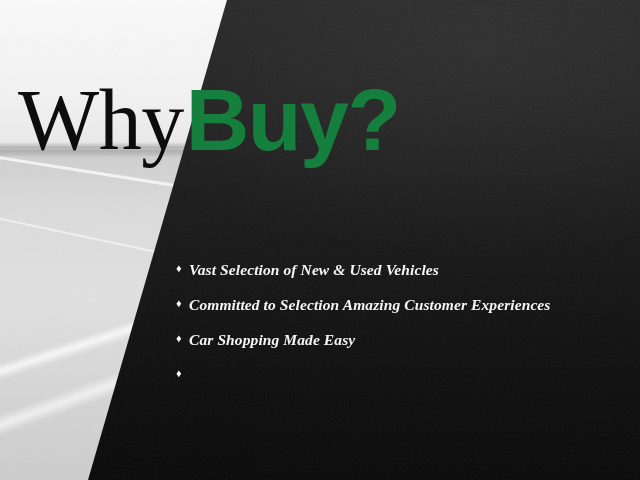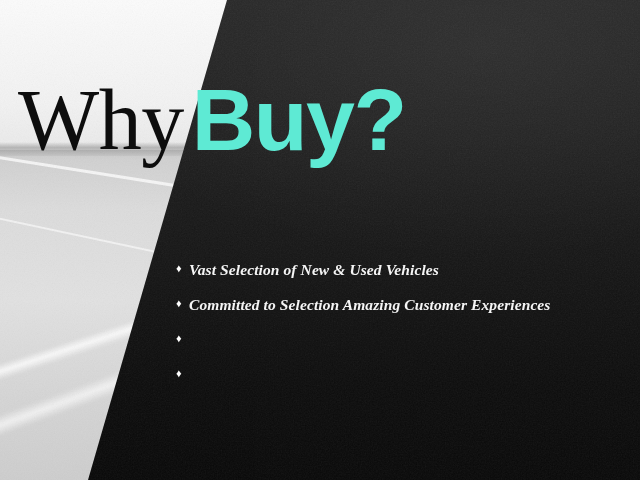--- a/index.html
+++ b/index.html
@@ -145,23 +145,23 @@
     font-size: 86px;
     line-height: 1;
     color: #0d0d0d;
     letter-spacing: -0.5px;
   }
   .headline .word-buy {
     font-family: "Liberation Sans", sans-serif;
     font-weight: 700;
     font-size: 88px;
     line-height: 1;
-    color: #5eead4;
+    color: #15803d;
     letter-spacing: -1.5px;
-    margin-left: 8px;
+    margin-left: 2px;
   }
 
   
   .bullet-list {
     position: absolute;
     left: 176px;
     top: 252px;
     z-index: 6;
     list-style: none;
     margin: 0;
@@ -236,19 +236,20 @@
     <li class="bullet-item">
       <span class="bullet-marker">♦</span>
       <span class="bullet-text">Vast Selection of New &amp; Used Vehicles</span>
     </li>
     <li class="bullet-item">
       <span class="bullet-marker">♦</span>
       <span class="bullet-text">Committed to Selection Amazing Customer Experiences</span>
     </li>
     <li class="bullet-item">
       <span class="bullet-marker">♦</span>
+      <span class="bullet-text">Car Shopping Made Easy</span>
     </li>
     <li class="bullet-item">
       <span class="bullet-marker">♦</span>
     </li>
   </ul>
 
 </div>
 
 </body></html>

